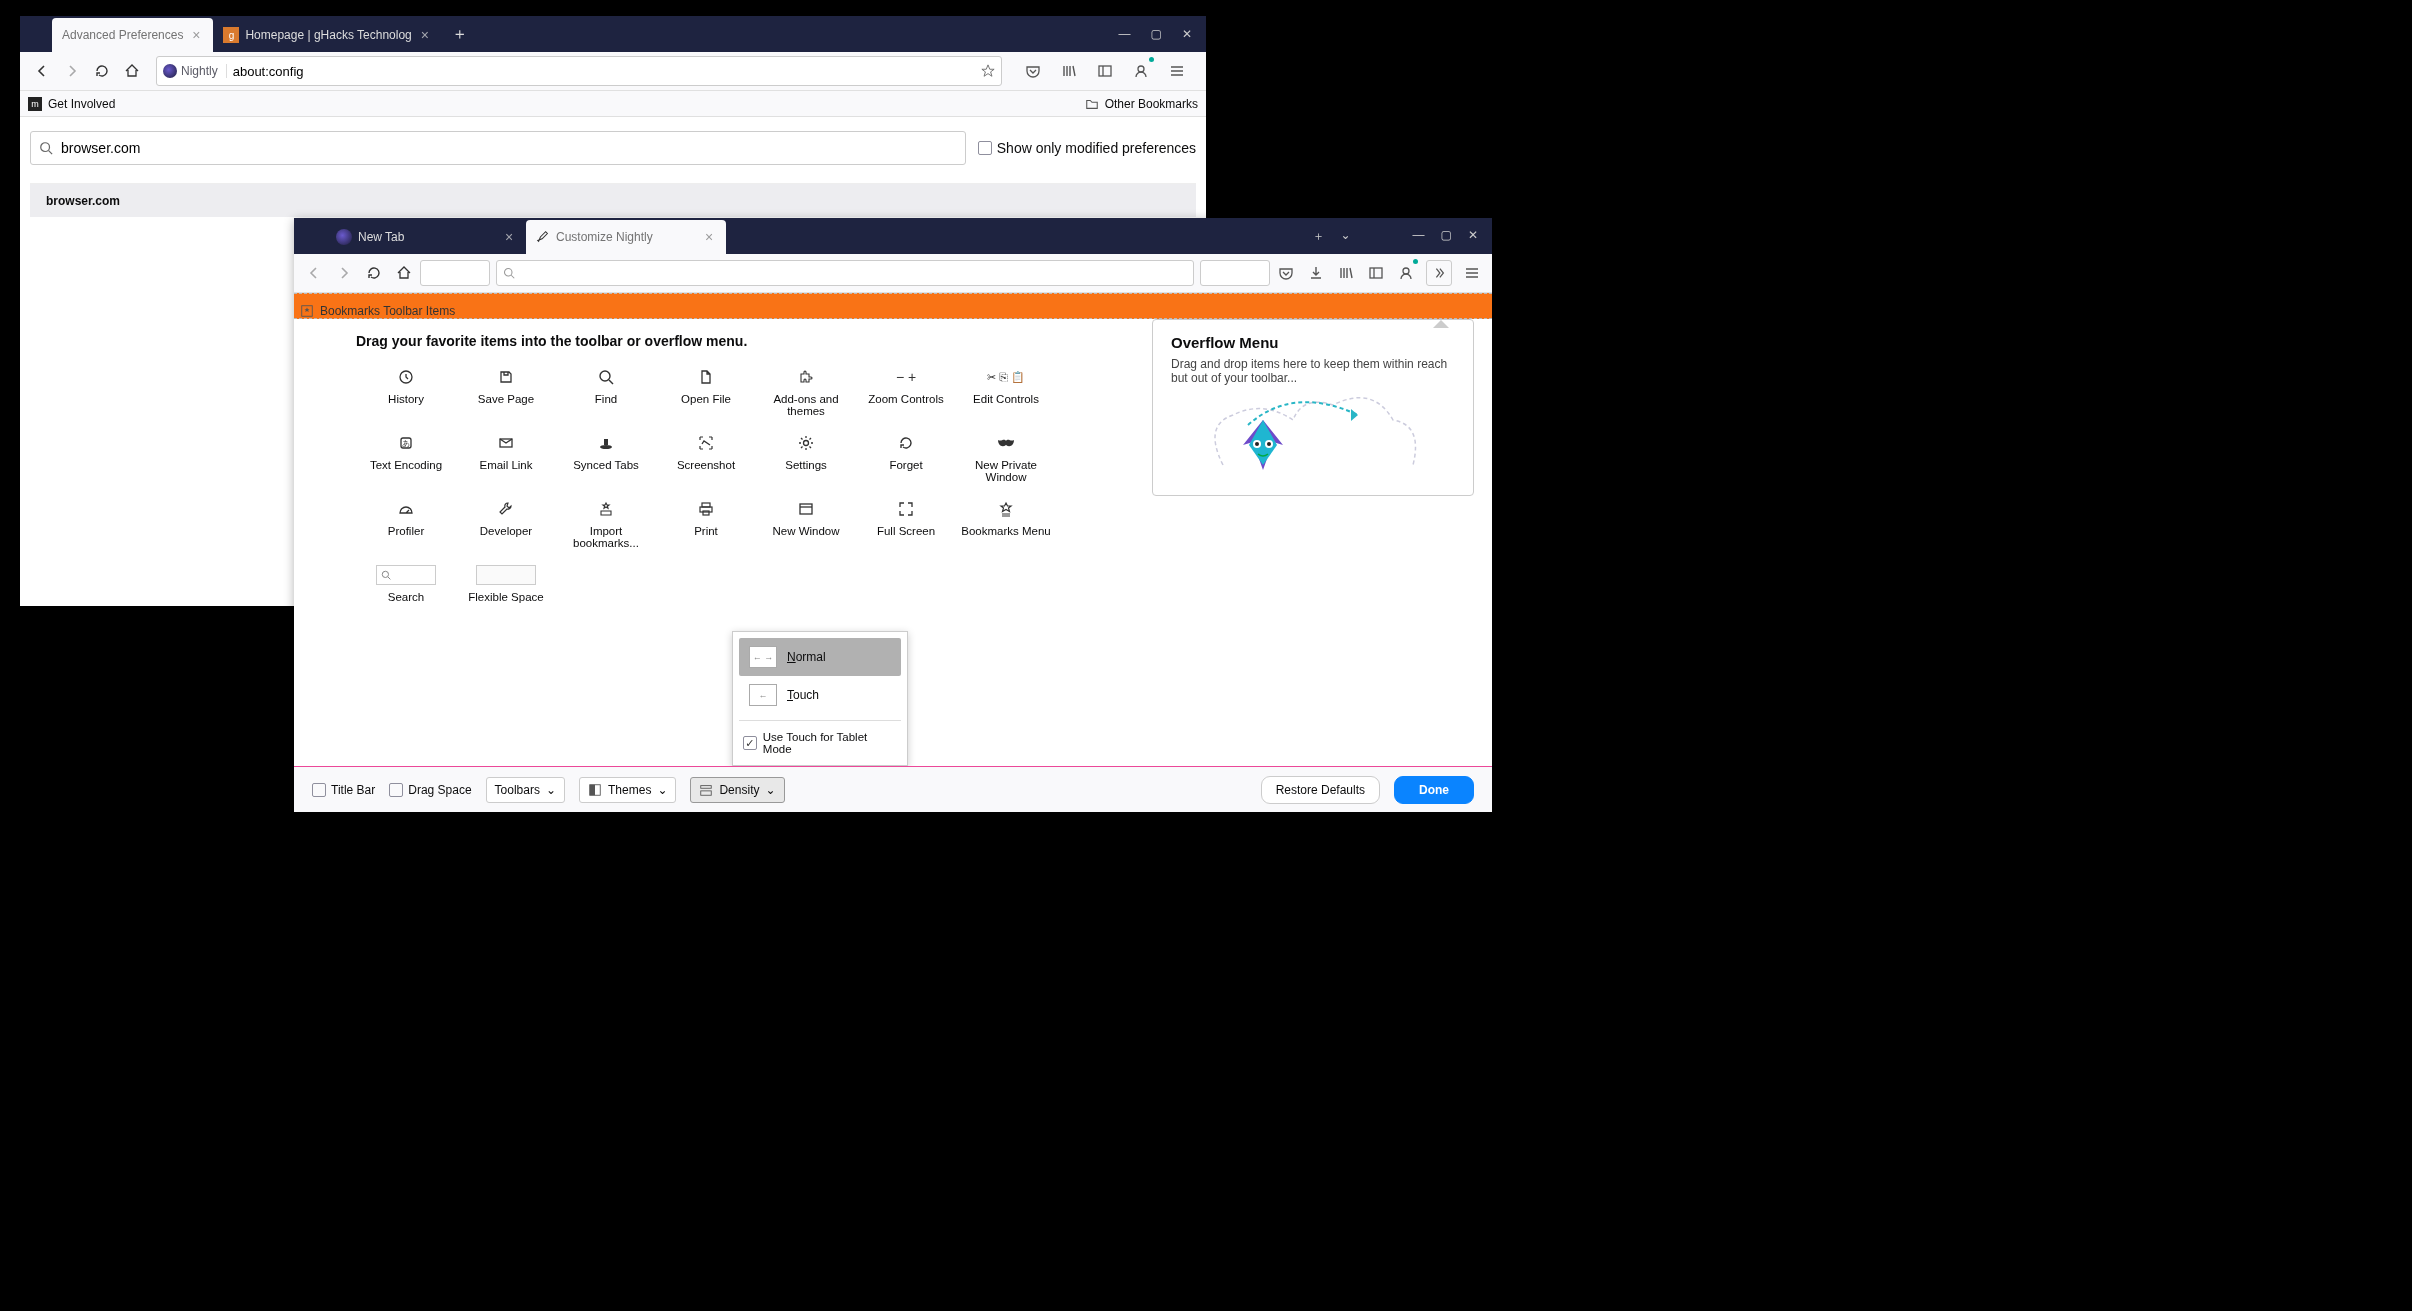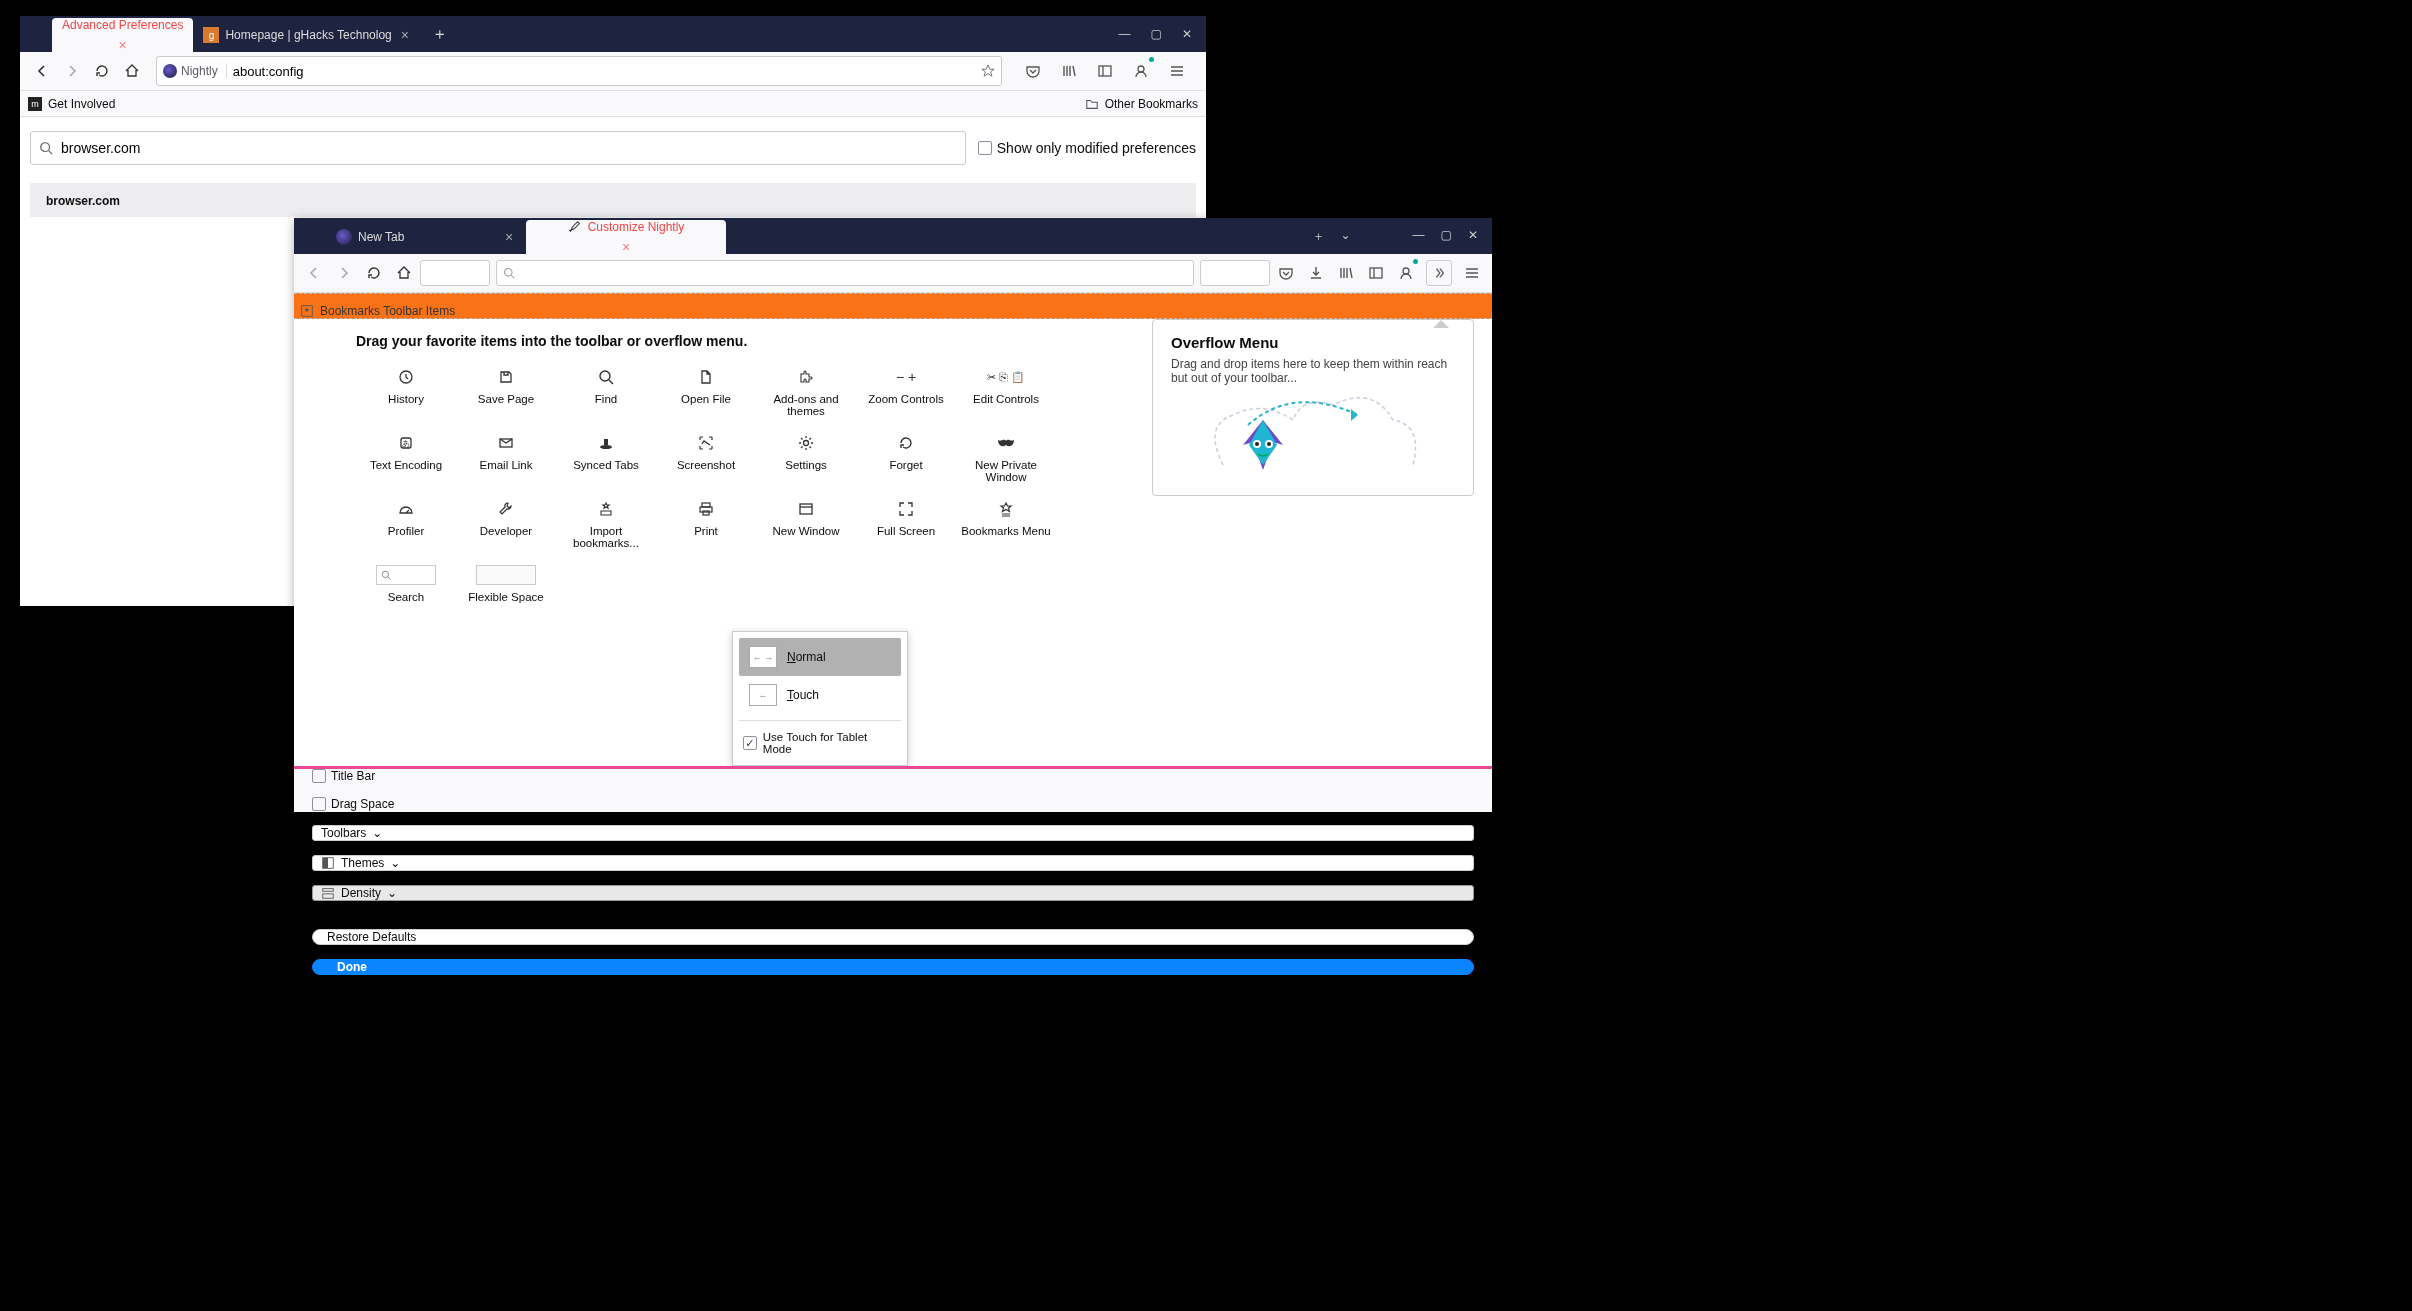--- a/index.html
+++ b/index.html
@@ -32,21 +32,21 @@
 .tab {
   display: flex;
   align-items: center;
   height: 34px;
   padding: 0 10px;
   font-size: 12px;
   border-radius: 4px 4px 0 0;
   margin-top: 2px;
   gap: 6px;
 }
-.tab.active { background: #f9f9fb; color: #ef4444; flex-direction: column; }
+.tab.active { background: #f9f9fb; color: #737373; }
 .tab.inactive { color: #ddd; }
 .tab .close { width: 14px; height: 14px; display: flex; align-items: center; justify-content: center; cursor: pointer; font-size: 14px; opacity: 0.7; }
 .favicon { width: 16px; height: 16px; display: flex; align-items: center; justify-content: center; }
 .plus-tab { color: #ddd; padding: 0 10px; font-size: 16px; }
 .wincontrols { position: absolute; right: 0; display: flex; gap: 20px; padding-right: 14px; color: #ccc; }
 
 .navbar {
   display: flex;
   align-items: center;
   height: 39px;
@@ -203,22 +203,22 @@
 }
 .density-check-row {
   display: flex; align-items: center; gap: 6px;
   border-top: 1px solid #ddd; margin-top: 6px; padding: 10px 4px 4px 4px;
   font-size: 11.5px;
 }
 .checkbox.checked::after { content: '✓'; display: block; text-align: center; font-size: 11px; color: #333; line-height: 12px; }
 
 .bottom-bar {
   position: absolute; left: 0; right: 0; bottom: 0;
-  height: 46px; background: #f9f9fb; border-top: 3px solid #ec4899;
-  display: flex; padding: 0 18px; gap: 14px; flex-direction: column;
+  height: 46px; background: #f9f9fb; border-top: 1px solid #ec4899;
+  display: flex; align-items: center; padding: 0 18px; gap: 14px;
 }
 .chk-inline { display: flex; align-items: center; gap: 5px; font-size: 12px; }
 .dropdown {
   display: flex; align-items: center; gap: 6px;
   border: 1px solid #ccc; border-radius: 3px; height: 26px; padding: 0 8px;
   font-size: 12px; background: #fff;
 }
 .dropdown.active { background: #e8e8e8; border-color: #999; }
 .bottom-bar .spacer { flex: 1; }
 .btn {

